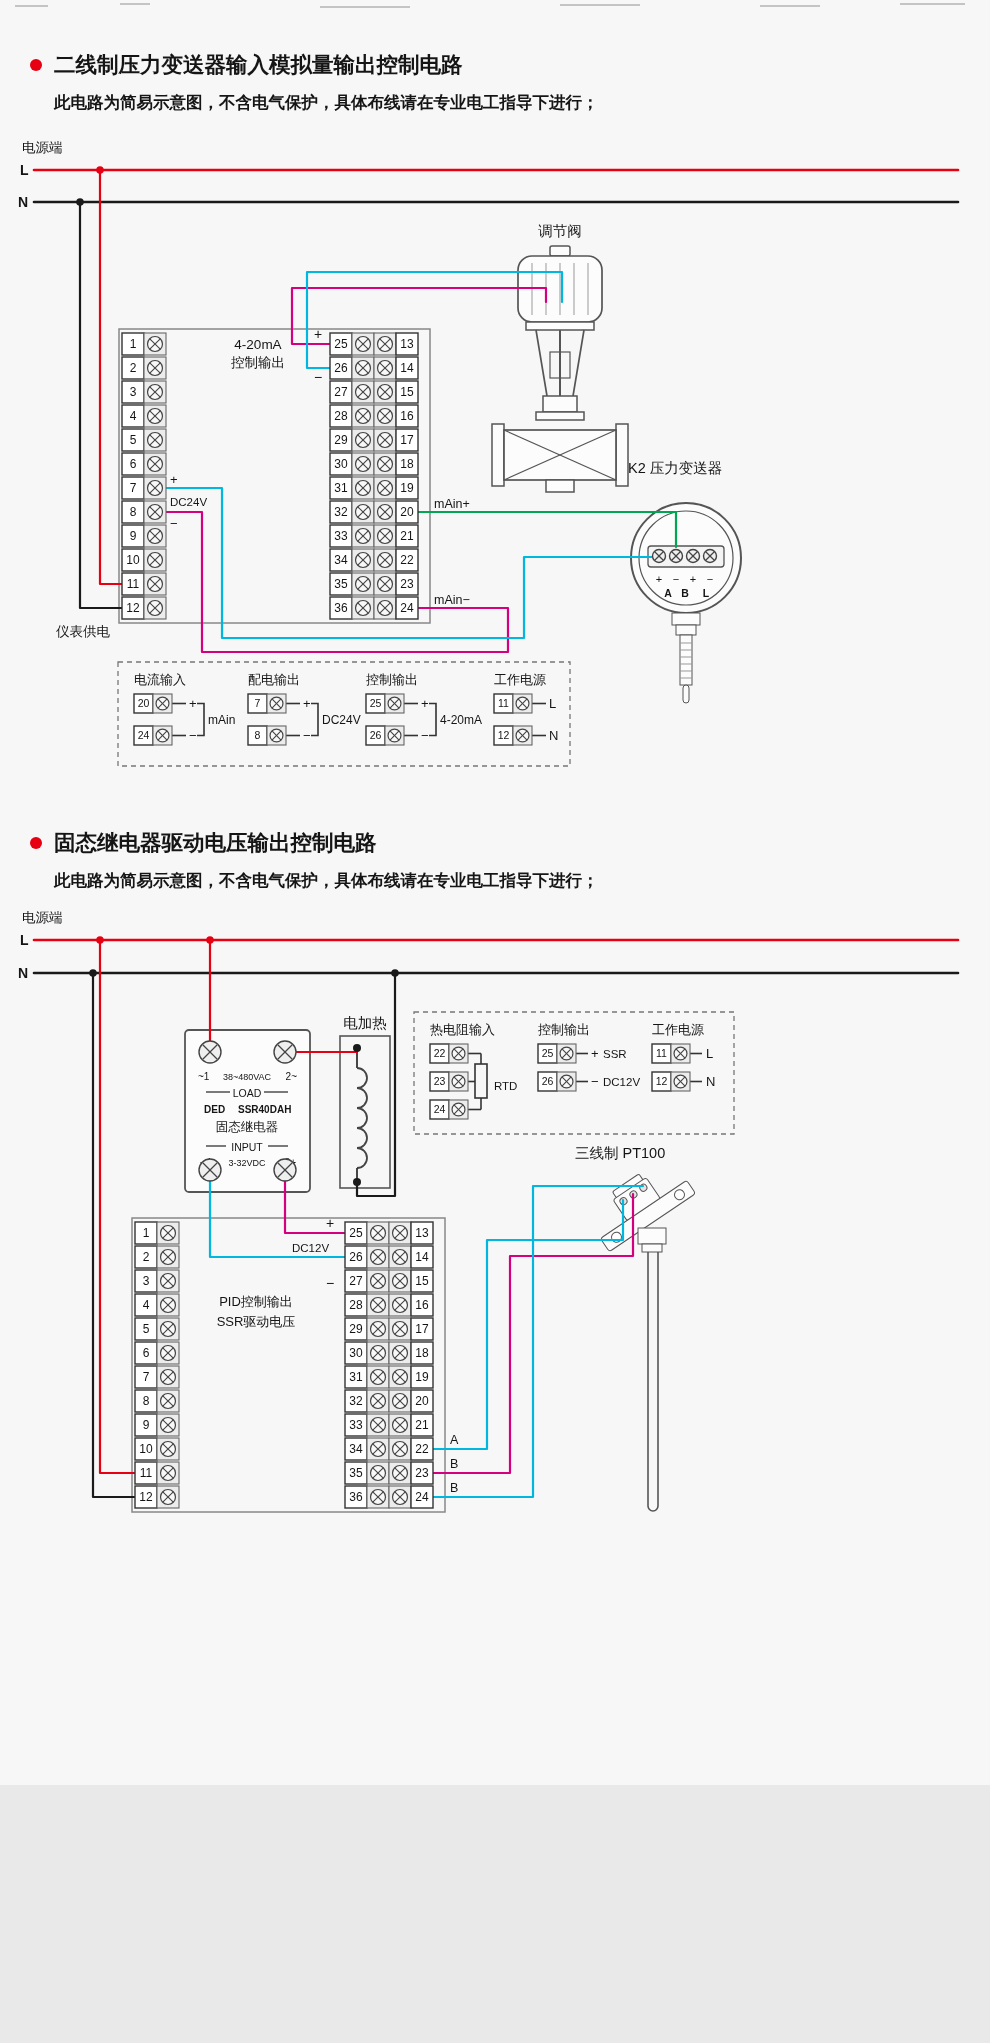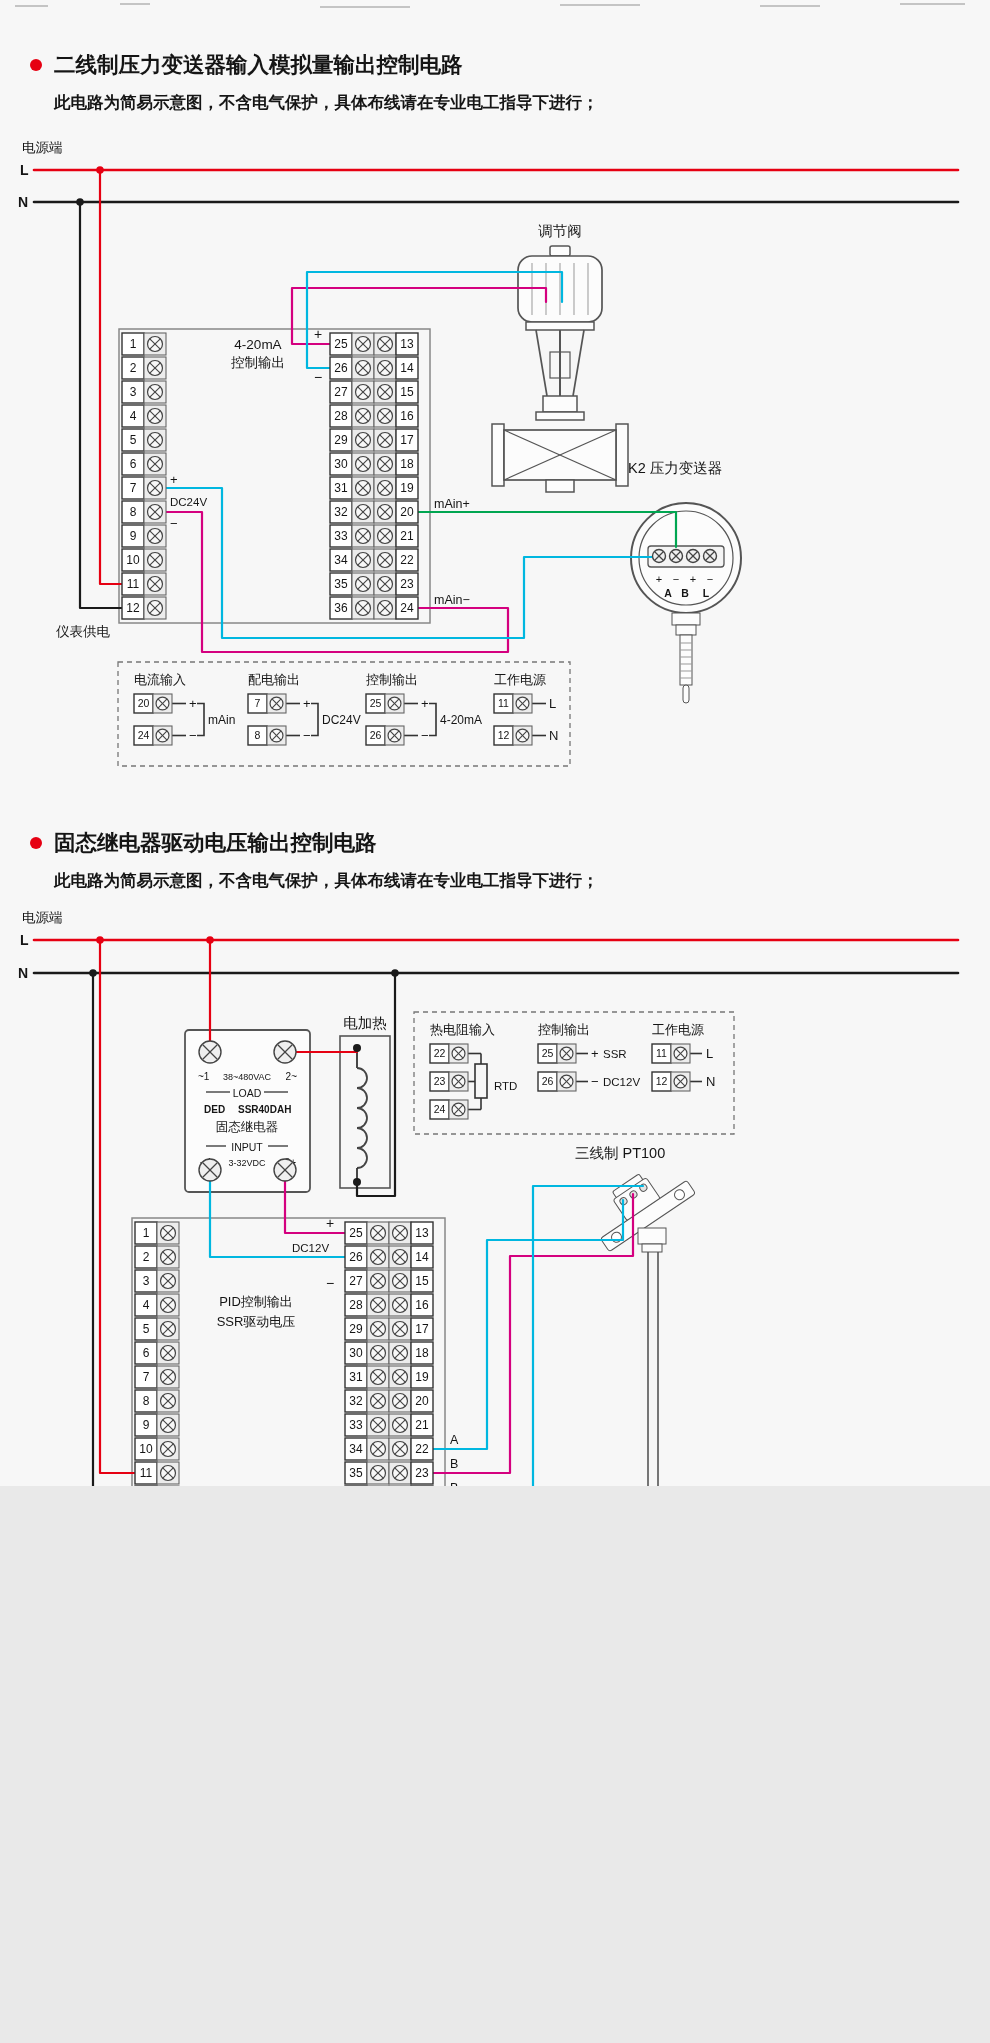--- a/index.html
+++ b/index.html
@@ -1,16 +1,16 @@
 <!DOCTYPE html>
 <html><head>
 <meta charset="utf-8">
 <style>
   html,body{margin:0;padding:0;background:#e9e9e9;}
-  .page{width:990px;height:1486px;background:#f7f7f7;position:relative;overflow:hidden;}
+  .page{width:990px;height:1785px;background:#f7f7f7;position:relative;overflow:hidden;}
   svg{display:block;}
   text{font-family:"Liberation Sans","DejaVu Sans",sans-serif;fill:#151515;}
   .wire{fill:none;stroke-width:2.2;stroke-linejoin:round;stroke-linecap:round;}
   .rail{stroke-width:2.6;stroke-linecap:round;}
   .dev{stroke:#555;fill:#fcfcfc;}
   .thin{stroke:#999;stroke-width:1;}
 </style>
 </head>
 <body>
 

